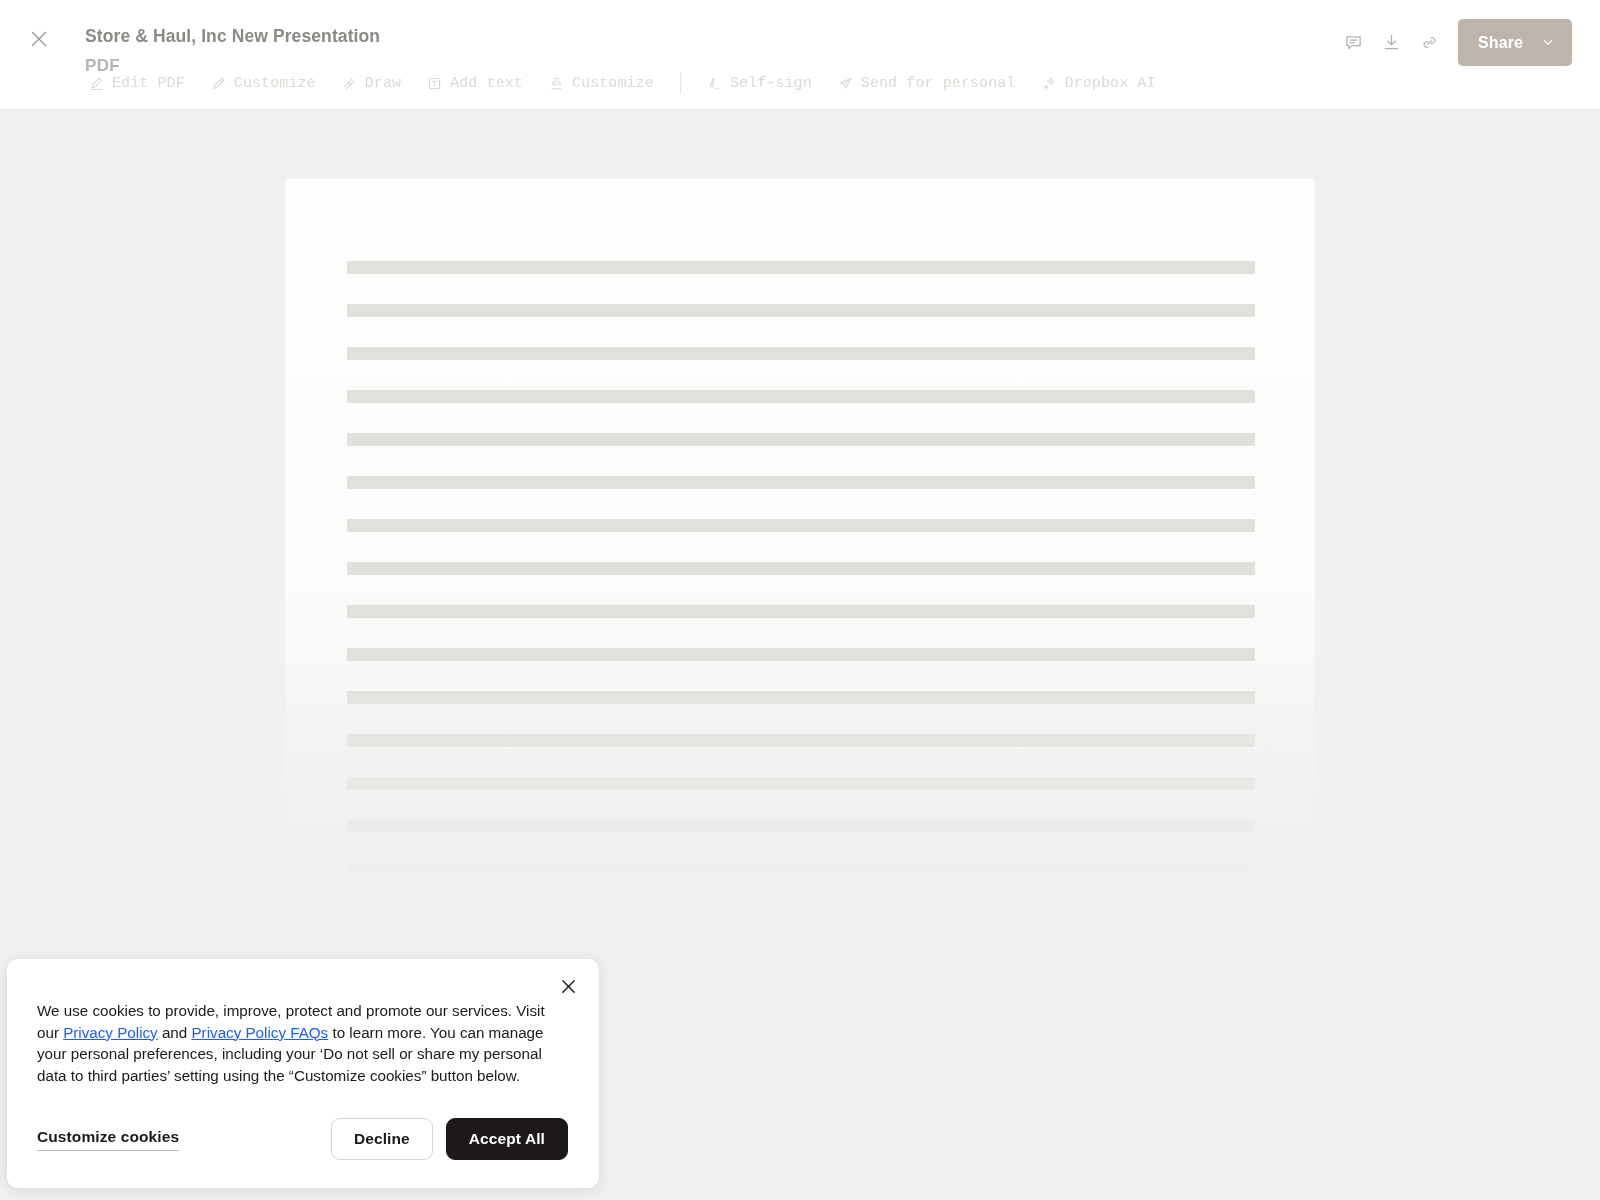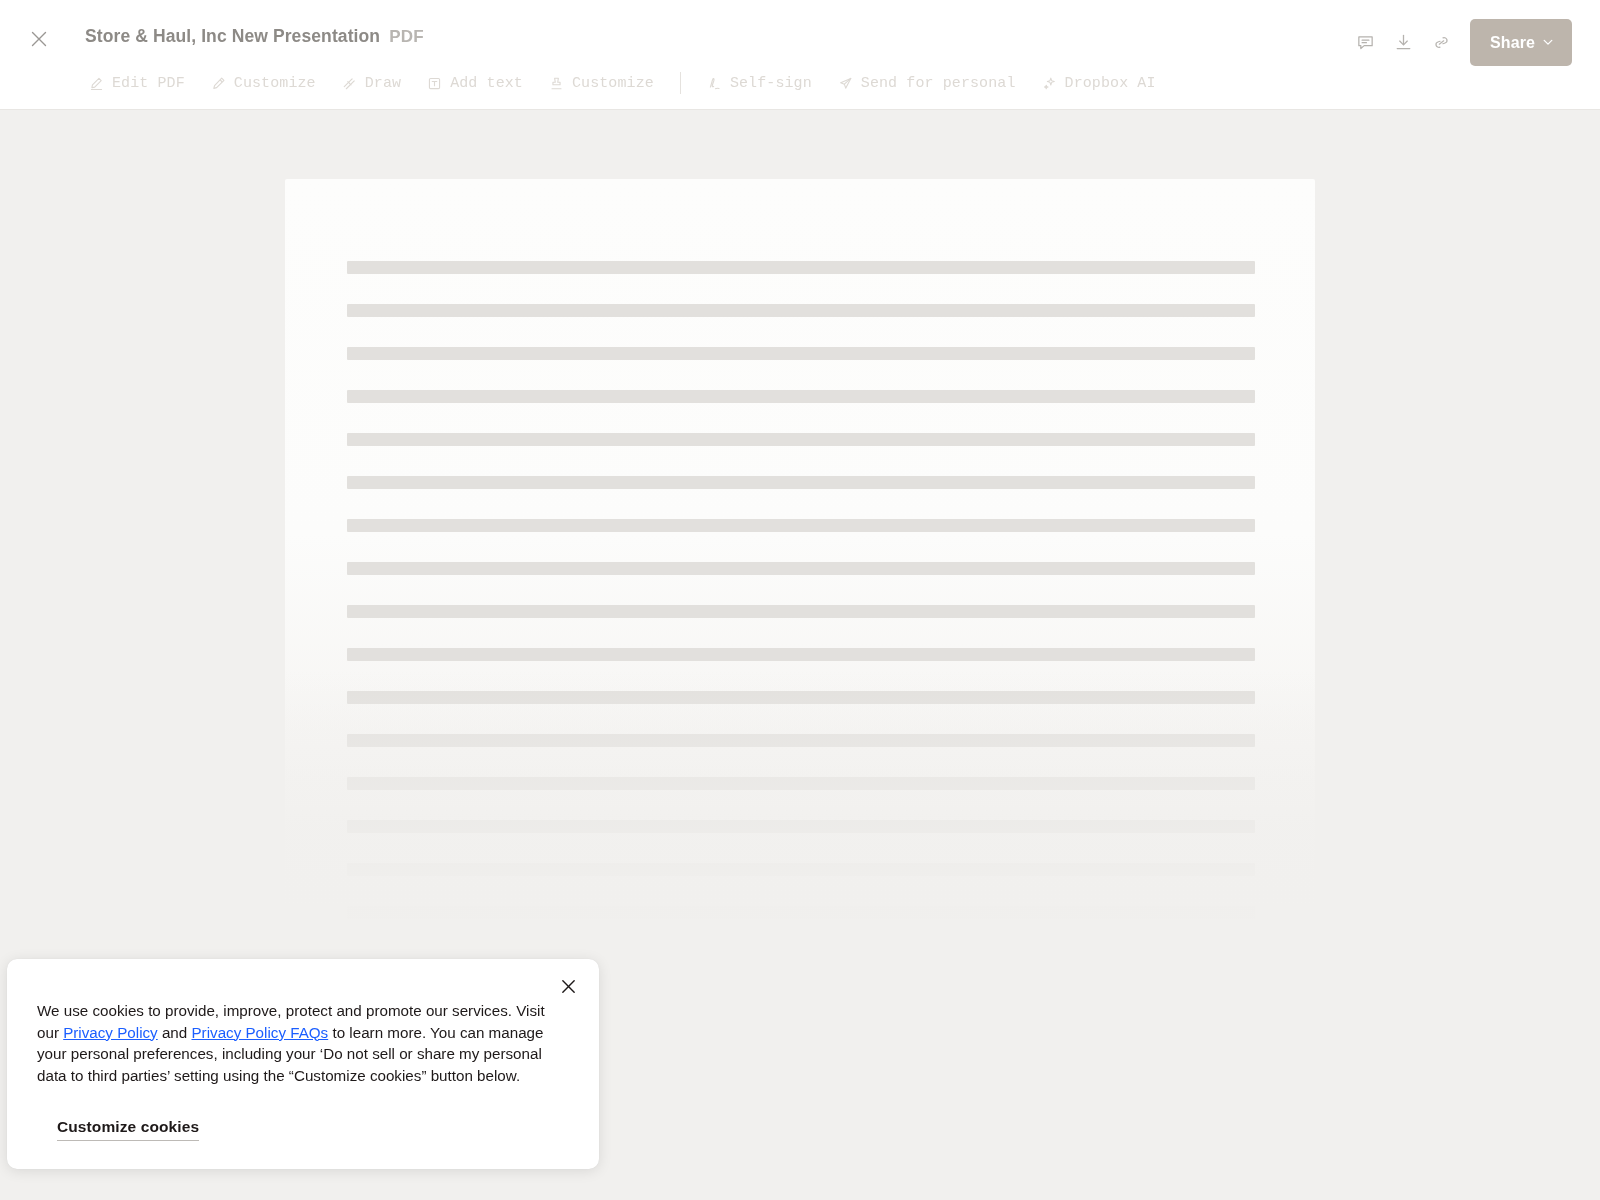--- a/index.html
+++ b/index.html
@@ -56,20 +56,21 @@
   }
   .close-btn svg { display: block; }
 
   .doc-title-wrap {
     position: absolute;
     left: 85px;
     top: 26px;
     display: flex;
     align-items: baseline;
     gap: 9px;
+    flex-direction: column;
   }
   .doc-title {
     font-size: 17.5px;
     font-weight: bold;
     color: #8d8a86;
     letter-spacing: 0.1px;
     white-space: nowrap;
   }
   .doc-ext {
     font-size: 17px;
@@ -105,21 +106,21 @@
     padding: 0 18px 0 20px;
     background: #bdb5ac;
     border: none;
     border-radius: 5px;
     color: #ffffff;
     font-size: 16px;
     font-weight: bold;
     font-family: "Liberation Sans", sans-serif;
     display: flex;
     align-items: center;
-    gap: 7px;
+    gap: 19px;
     cursor: pointer;
     letter-spacing: 0.1px;
   }
 
   
   .toolbar {
     position: absolute;
     top: 62px;
     left: 0;
     width: 1600px;
@@ -245,21 +246,20 @@
     color: #1b5eff;
     text-decoration: underline;
     cursor: pointer;
   }
 
   .cookie-actions {
     margin-top: 32px;
     display: flex;
     align-items: center;
     justify-content: space-between;
-    margin-left: 20px;
   }
 
   .customize-link {
     font-size: 15.5px;
     font-weight: bold;
     color: #1e1919;
     text-decoration: none;
     border-bottom: 1px solid #bdbab6;
     padding-bottom: 4px;
     cursor: pointer;
@@ -482,17 +482,21 @@
         <svg width="17" height="17" viewBox="0 0 18 18" fill="none">
           <path d="M3 3 L15 15 M15 3 L3 15" stroke="#1e1919" stroke-width="1.5" stroke-linecap="round"></path>
         </svg>
       </span>
     </button>
 
     <div class="cookie-text"><span>We use cookies to provide, improve, protect and promote our services. Visit our </span><a>Privacy Policy</a><span> and </span><a>Privacy Policy FAQs</a><span> to learn more. You can manage your personal preferences, including your ‘Do not sell or share my personal data to third parties’ setting using the “Customize cookies” button below.</span></div>
 
     <div class="cookie-actions">
       <a class="customize-link">Customize cookies</a>
+      <div class="cookie-buttons">
+        <button class="btn btn-decline">Decline</button>
+        <button class="btn btn-accept">Accept All</button>
+      </div>
     </div>
 
   </div>
 
 </div>
 
 </body></html>

